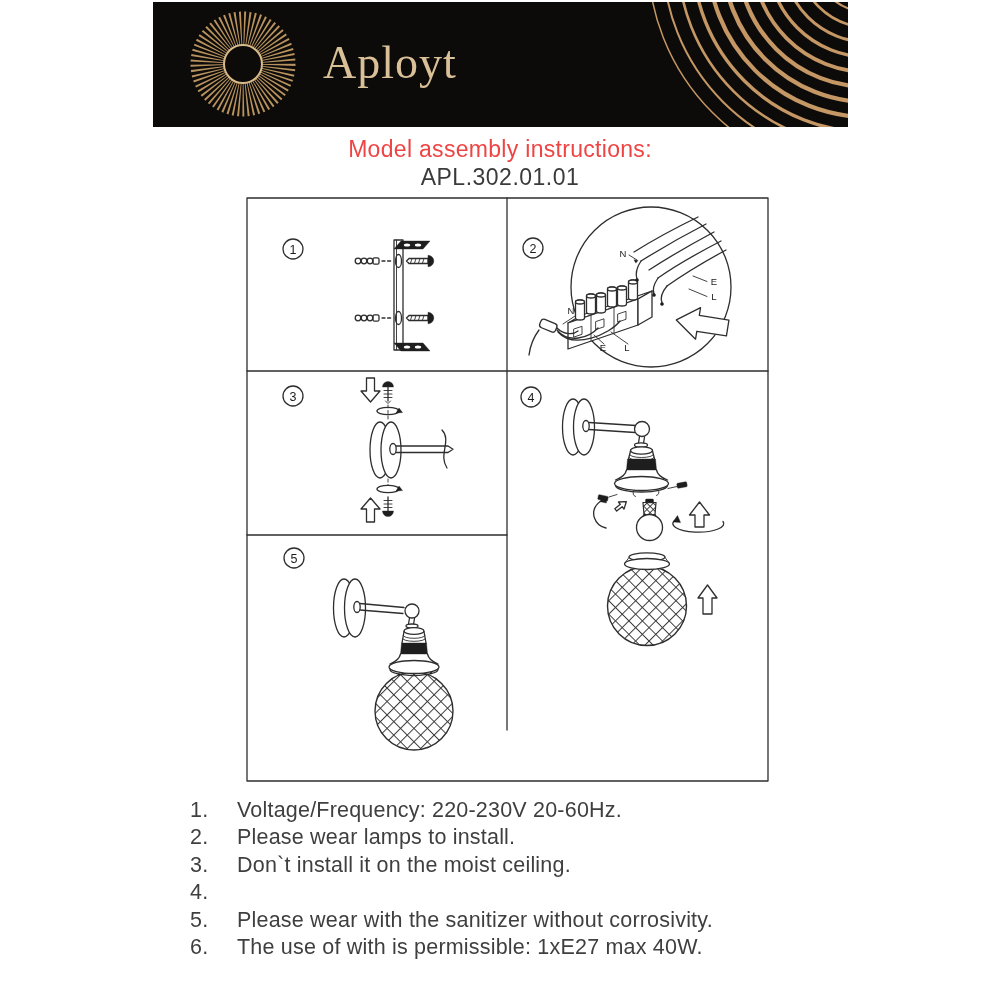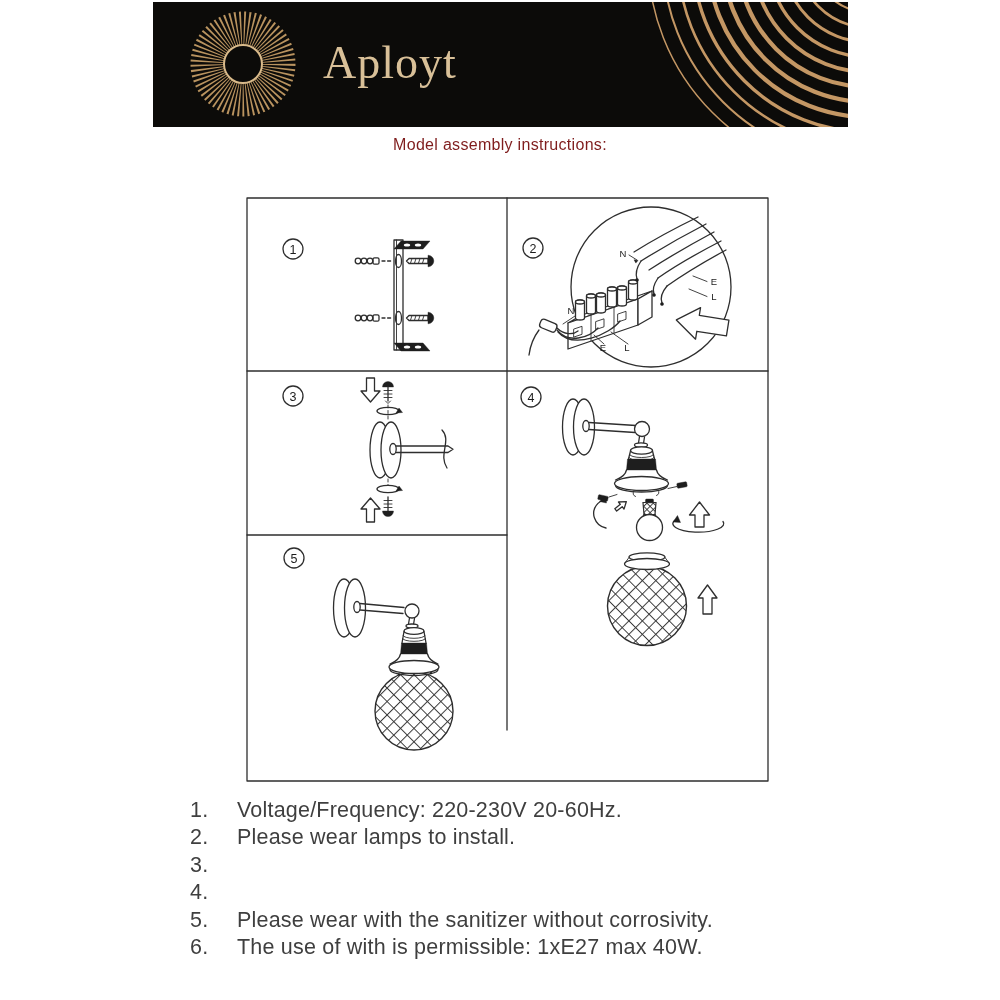--- a/index.html
+++ b/index.html
@@ -7,21 +7,21 @@
   .page{position:relative;width:1000px;height:1000px;background:#fff;}
 
   
   .banner{position:absolute;left:153px;top:2px;width:695px;height:125px;background:#0c0b09;overflow:hidden;}
   .banner svg{position:absolute;left:0;top:0;}
   .brand{position:absolute;left:170px;top:34px;font-family:"Liberation Serif",serif;
     font-size:46px;font-weight:400;color:#d9c098;letter-spacing:1px;text-align:center;}
 
   
   .title{position:absolute;top:136px;left:0;width:1000px;text-align:center;
-    font-size:16px;color:#7f1d1d;letter-spacing:.3px;}
+    font-size:23px;color:#ef4444;letter-spacing:.3px;}
   .model{position:absolute;top:164px;left:0;width:1000px;text-align:center;
     font-size:23px;color:#3a3a3a;letter-spacing:.5px;}
 
   
   .diagram{position:absolute;left:246px;top:197px;}
   .ln{fill:none;stroke:#2e2e2e;stroke-width:1.3;stroke-linecap:round;stroke-linejoin:round;}
   .wh{fill:#ffffff;stroke:#2e2e2e;stroke-width:1.3;stroke-linecap:round;stroke-linejoin:round;}
   .dk{fill:#1e1e1e;stroke:#1e1e1e;stroke-width:.4;}
   .thin{stroke-width:.9;}
   .lbl{font-family:"Liberation Sans",sans-serif;font-size:9.5px;fill:#1c1c1c;}
@@ -55,20 +55,21 @@
         <path d="M540,-45 A175,175 0 0 0 715,130" stroke-width="3.4"></path>
         <path d="M525,-45 A190,190 0 0 0 715,145" stroke-width="2.6"></path>
         <path d="M510,-45 A205,205 0 0 0 715,160" stroke-width="2.0"></path>
         <path d="M495,-45 A220,220 0 0 0 715,175" stroke-width="1.5"></path>
       </g>
     </svg>
     <span class="brand">Aployt</span>
   </div>
 
   <div class="title">Model assembly instructions:</div>
+  <div class="model">APL.302.01.01</div>
 
   <svg class="diagram" width="523" height="585" viewBox="0 0 523 585">
     <defs>
       <pattern id="mesh" width="9.5" height="9.5" patternUnits="userSpaceOnUse" patternTransform="rotate(45)">
         <path d="M0,0.5 H9.5 M0.5,0 V9.5" stroke="#3a3a3a" stroke-width="1" fill="none"></path>
       </pattern>
       <pattern id="hatchS" width="4.5" height="4.5" patternUnits="userSpaceOnUse" patternTransform="rotate(45)">
         <path d="M0,0.5 H4.5 M0.5,0 V4.5" stroke="#333" stroke-width="0.9" fill="none"></path>
       </pattern>
     </defs>
@@ -293,20 +294,21 @@
     <div class="note-row">
       <span class="note-num">1.</span>
       <span>Voltage/Frequency: 220-230V 20-60Hz.</span>
     </div>
     <div class="note-row">
       <span class="note-num">2.</span>
       <span>Please wear lamps to install.</span>
     </div>
     <div class="note-row">
       <span class="note-num">3.</span>
+      <span>Don`t install it on the moist ceiling.</span>
     </div>
     <div class="note-row">
       <span class="note-num">4.</span>
     </div>
     <div class="note-row">
       <span class="note-num">5.</span>
       <span>Please wear with the sanitizer without corrosivity.</span>
     </div>
     <div class="note-row">
       <span class="note-num">6.</span>

